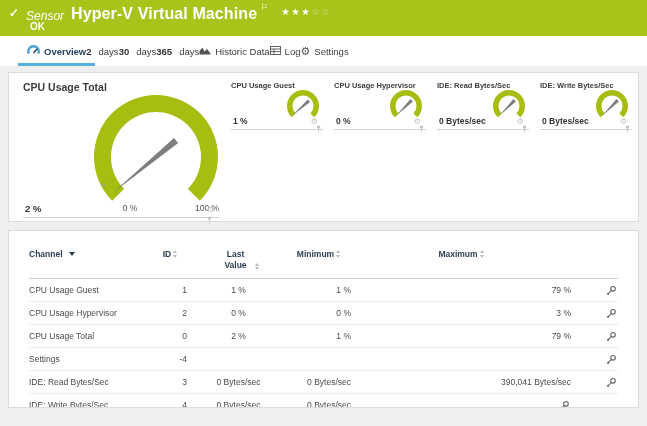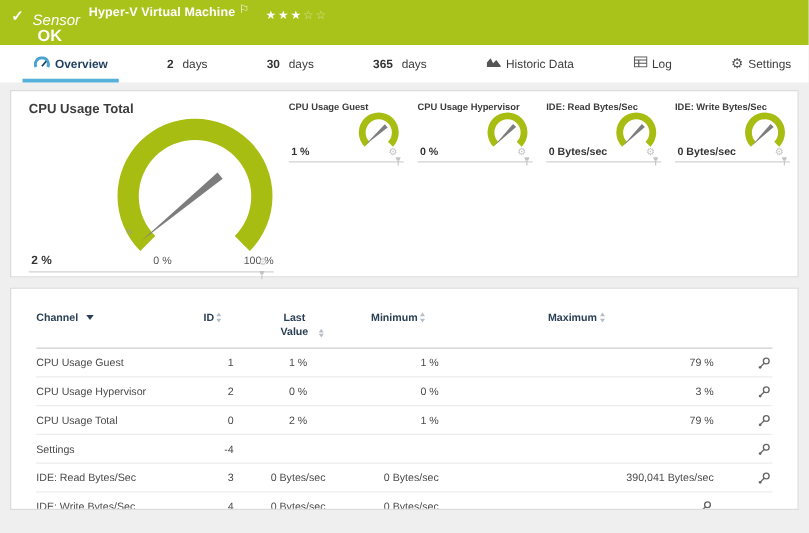--- a/index.html
+++ b/index.html
@@ -4,29 +4,29 @@
 <style>
   * { box-sizing: border-box; margin: 0; padding: 0; }
   html,body { width:647px; height:426px; overflow:hidden; }
   body { font-family:"Liberation Sans", sans-serif; background:#efefef; }
 
   
   .topbar { position:relative; height:36px; background:#a9c31b; color:#fff;
             display:flex; align-items:flex-start; padding:5px 0 0 9px; }
   .check  { font-size:12px; font-weight:bold; margin:1px 7px 0 0; }
   .kind   { font-style:italic; font-size:12px; margin:4px 7px 0 0; }
-  .title  { font-weight:bold; font-size:10px; letter-spacing:.1px; }
+  .title  { font-weight:bold; font-size:16px; letter-spacing:.1px; }
   .flag   { font-size:9px; position:relative; top:-3px; margin-left:3px; cursor:pointer; }
   .stars  { margin-left:13px; font-size:9.5px; letter-spacing:1.5px; margin-top:1px; cursor:pointer; }
   .stars .dim { opacity:.55; }
-  .okstat { position:absolute; left:30px; top:21px; font-size:13px; font-weight:bold; }
+  .okstat { position:absolute; left:30px; top:21px; font-size:10px; font-weight:bold; }
 
   
   .tabs { height:30px; background:#fff; display:flex; align-items:center;
-          justify-content:space-between; padding:0 14px 0 27px; }
+          padding:0 14px 0 27px; }
   .tab  { position:relative; display:flex; align-items:center; gap:4px; height:100%;
           font-size:9.5px; color:#3d3d3d; cursor:pointer; white-space:nowrap; }
   .tab .tnum { font-weight:bold; margin-right:3px; color:#333; }
   .tab.active .tlabel { color:#1f3d5c; font-weight:bold; }
   .tab.active::after { content:""; position:absolute; left:-9px; right:-9px; bottom:0;
                        height:3px; background:#55b1dc; }
 
   
   .content { padding:6px 8px 0 8px; }
   .panel { background:#fff; border:1px solid #dcdcdc; }

